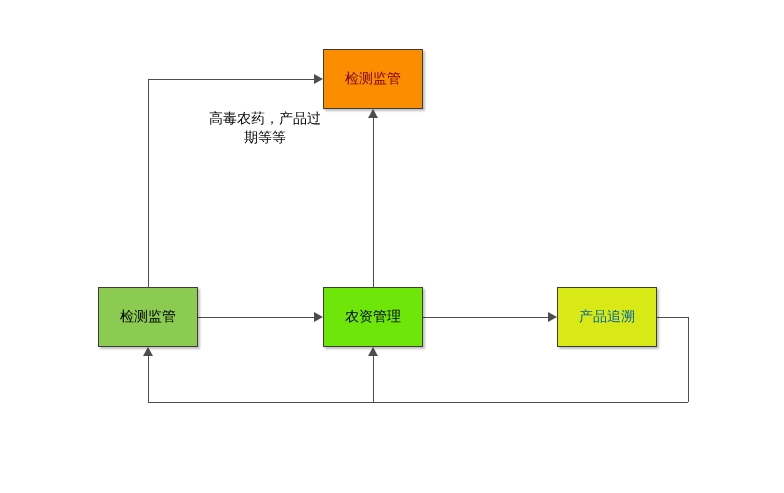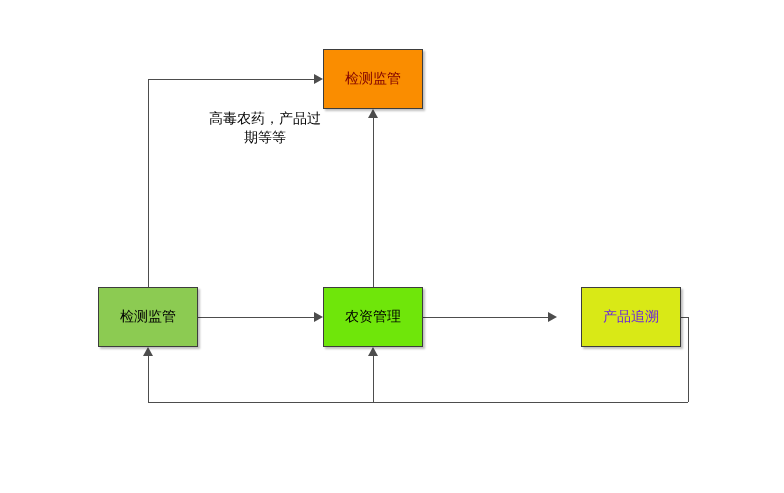--- a/index.html
+++ b/index.html
@@ -76,21 +76,21 @@
   </div>
 
   <div class="node" id="node-supply" style="background-color: rgb(140, 203, 82); color: rgb(0, 0, 0);">
     <span>检测监管</span>
   </div>
 
   <div class="node" id="node-produce" style="background-color: rgb(111, 230, 10); color: rgb(0, 0, 0);">
     <span>农资管理</span>
   </div>
 
-  <div class="node" id="node-trace" style="background-color: rgb(217, 233, 22); color: #6d28d9; margin-left: 24px;">
+  <div class="node" id="node-trace" style="background-color: rgb(217, 233, 22); color: #0369a1;">
     <span>产品追溯</span>
   </div>
 
   <div class="annotation" id="note-supply-detect">高毒农药，产品过
 期等等</div>
 
 
 </div>
 
 </body></html>

